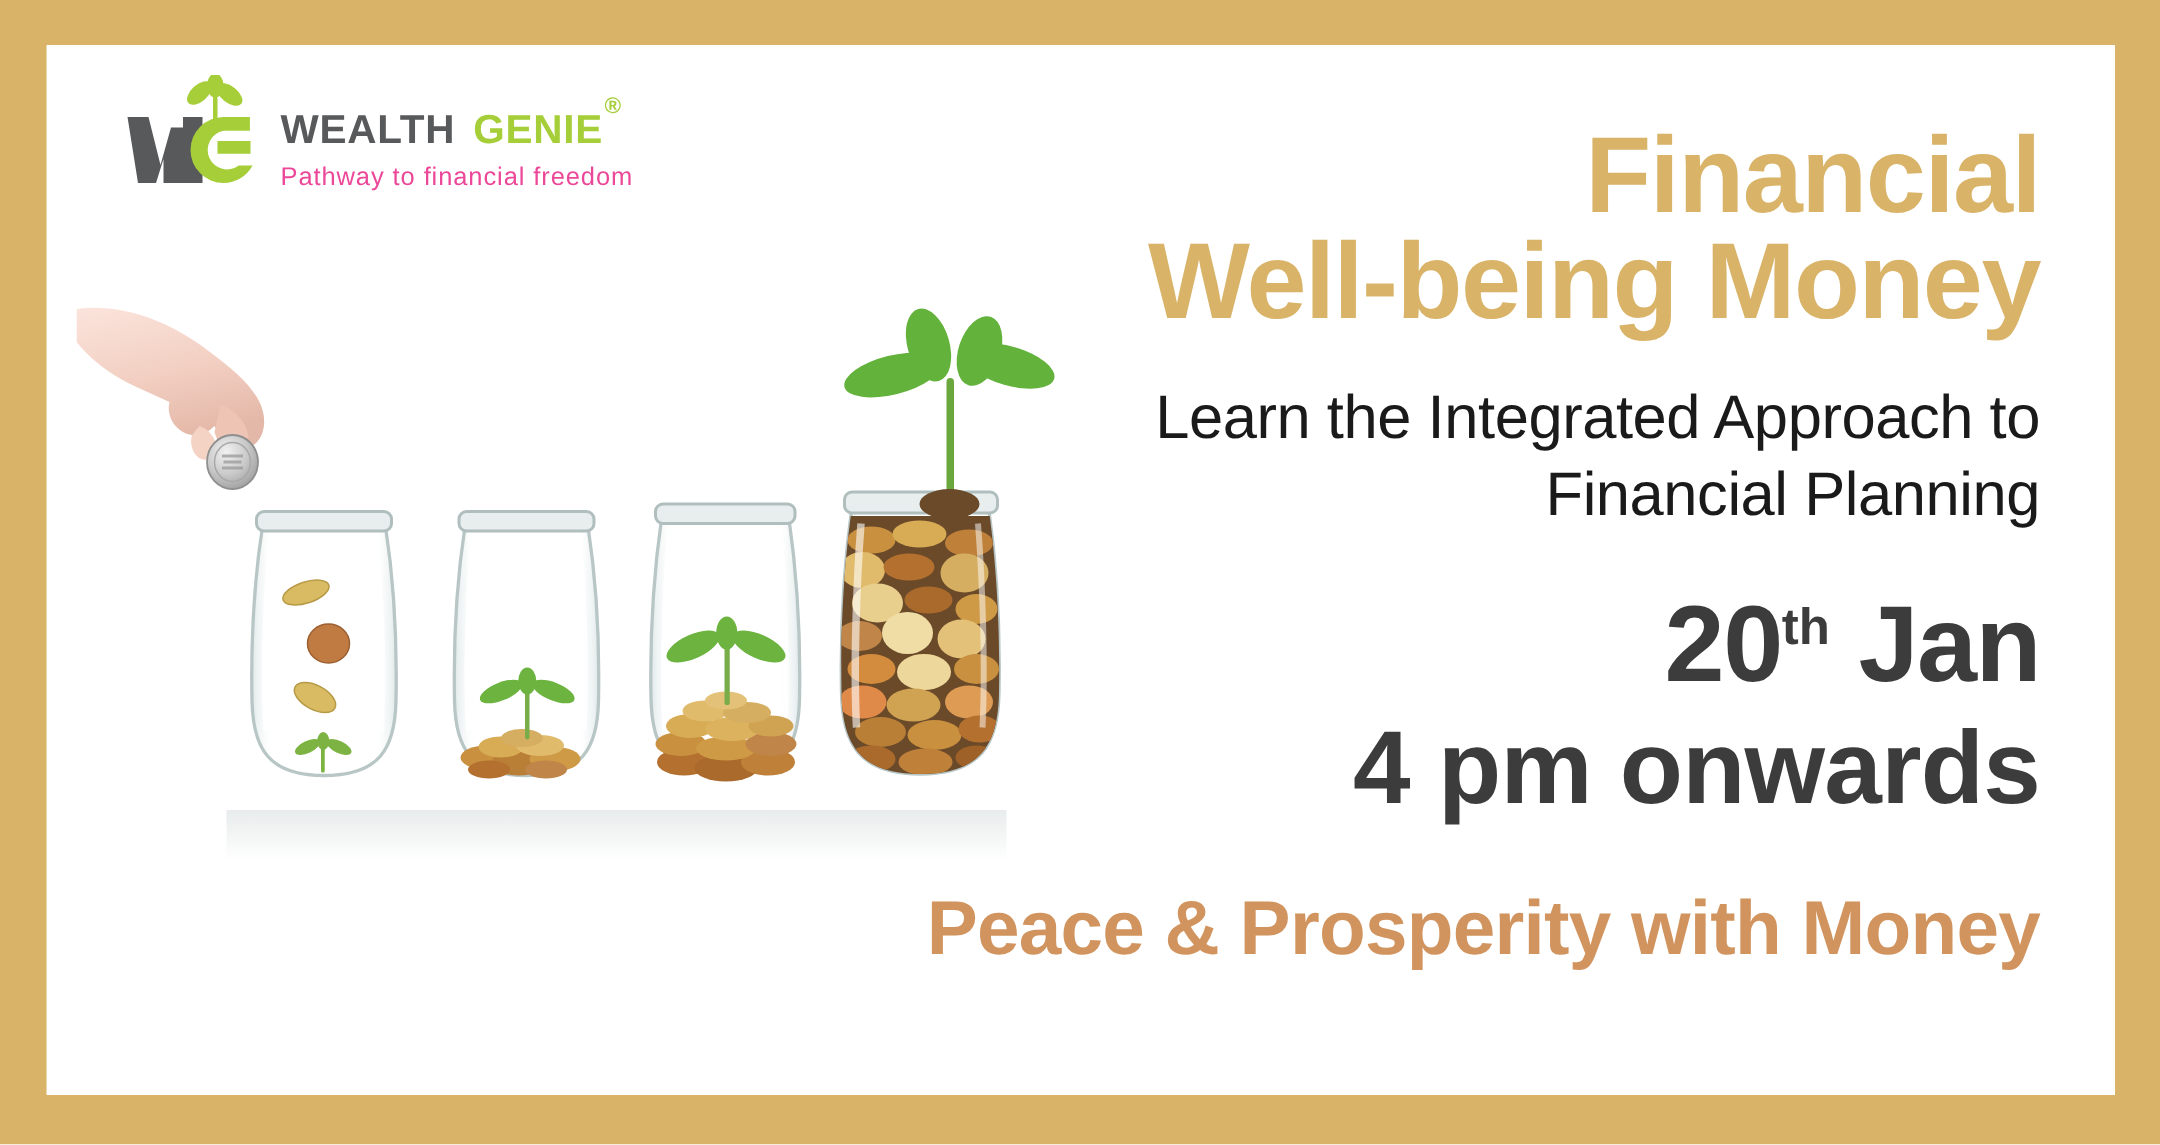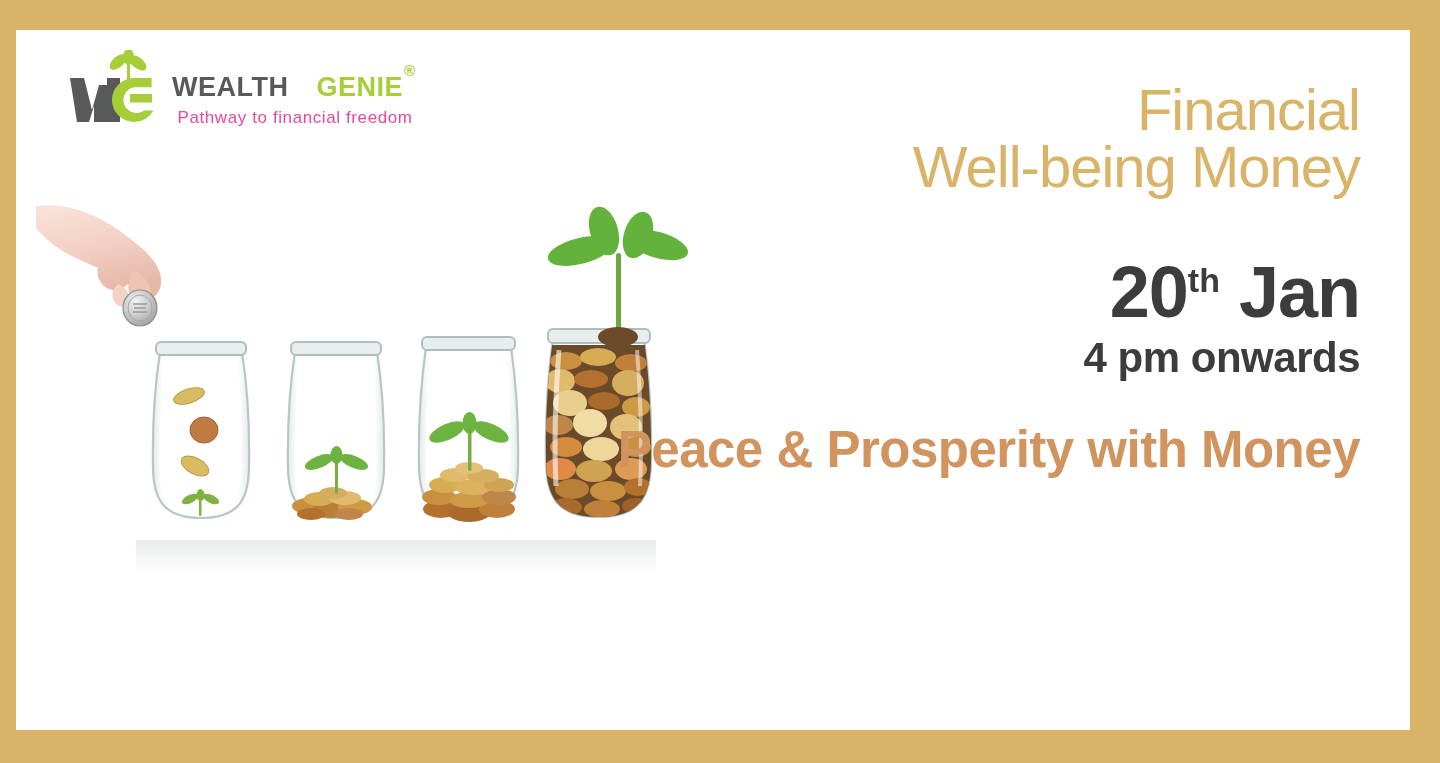--- a/index.html
+++ b/index.html
@@ -14,21 +14,21 @@
     font-family: "Liberation Sans", sans-serif;
   }
 
   
   .banner {
     position: relative;
     width: 1440px;
     height: 763px;
     box-sizing: border-box;
     background: #d9b368;
-    padding: 30px 30px 33px 16px;
+    padding: 30px 30px 33px 31px;
   }
   .canvas {
     position: relative;
     width: 100%;
     height: 100%;
     background: #ffffff;
     overflow: hidden;
   }
 
   
@@ -61,21 +61,21 @@
     color: #58595b;
     font-variant: small-caps;
     text-transform: lowercase;
   }
   .lw-genie {
     font-size: 38px;
     font-weight: bold;
     color: #a6ce39;
     font-variant: small-caps;
     text-transform: lowercase;
-    margin-left: 28px;
+    margin-left: 12px;
   }
   .lw-reg {
     font-size: 15px;
     color: #a6ce39;
     font-weight: bold;
     position: relative;
     top: -20px;
     left: 1px;
   }
   .logo-tagline {
@@ -90,57 +90,57 @@
   
   .right-col {
     position: absolute;
     right: 50px;
     top: 52px;
     width: 800px;
     text-align: right;
   }
   .headline {
     color: #d9b368;
-    font-weight: normal;
-    font-size: 58px;
+    font-weight: bold;
+    font-size: 72px;
     line-height: 0.98;
     letter-spacing: -1px;
     margin: 0;
   }
   .headline .hl-line { display: block; white-space: nowrap; }
 
   .subhead {
     margin: 30px 0 0 0;
     color: #1a1a1a;
     font-size: 41px;
     font-weight: 400;
     line-height: 1.25;
     letter-spacing: -0.3px;
   }
   .subhead .sh-line { display: block; white-space: nowrap; }
 
   .datetime {
-    margin-top: 60px;
+    margin-top: 38px;
     color: #3c3c3c;
     font-weight: bold;
   }
   .dt-date {
     font-size: 72px;
     line-height: 1;
     letter-spacing: -1px;
     white-space: nowrap;
   }
   .dt-sup {
     font-size: 34px;
     vertical-align: super;
     line-height: 0;
     letter-spacing: 0;
   }
   .dt-time {
-    font-size: 42px;
+    font-size: 69px;
     line-height: 1.15;
     margin-top: 6px;
     letter-spacing: -0.5px;
     white-space: nowrap;
   }
 
   .tagline {
     margin-top: 42px;
     color: #d2945e;
     font-weight: bold;
@@ -395,20 +395,24 @@
       </div>
     </div>
 
     <div class="right-col">
 
       <h1 class="headline">
         <span class="hl-line">Financial</span>
         <span class="hl-line">Well-being Money</span>
       </h1>
 
+      <p class="subhead">
+        <span class="sh-line">Learn the Integrated Approach to</span>
+        <span class="sh-line">Financial Planning</span>
+      </p>
 
       <div class="datetime">
         <div class="dt-date"><span>20</span><sup class="dt-sup">th</sup>
           <span>Jan</span>
         </div>
         <div class="dt-time">4 pm onwards</div>
       </div>
 
       <div class="tagline">Peace &amp; Prosperity with Money</div>
     </div>

